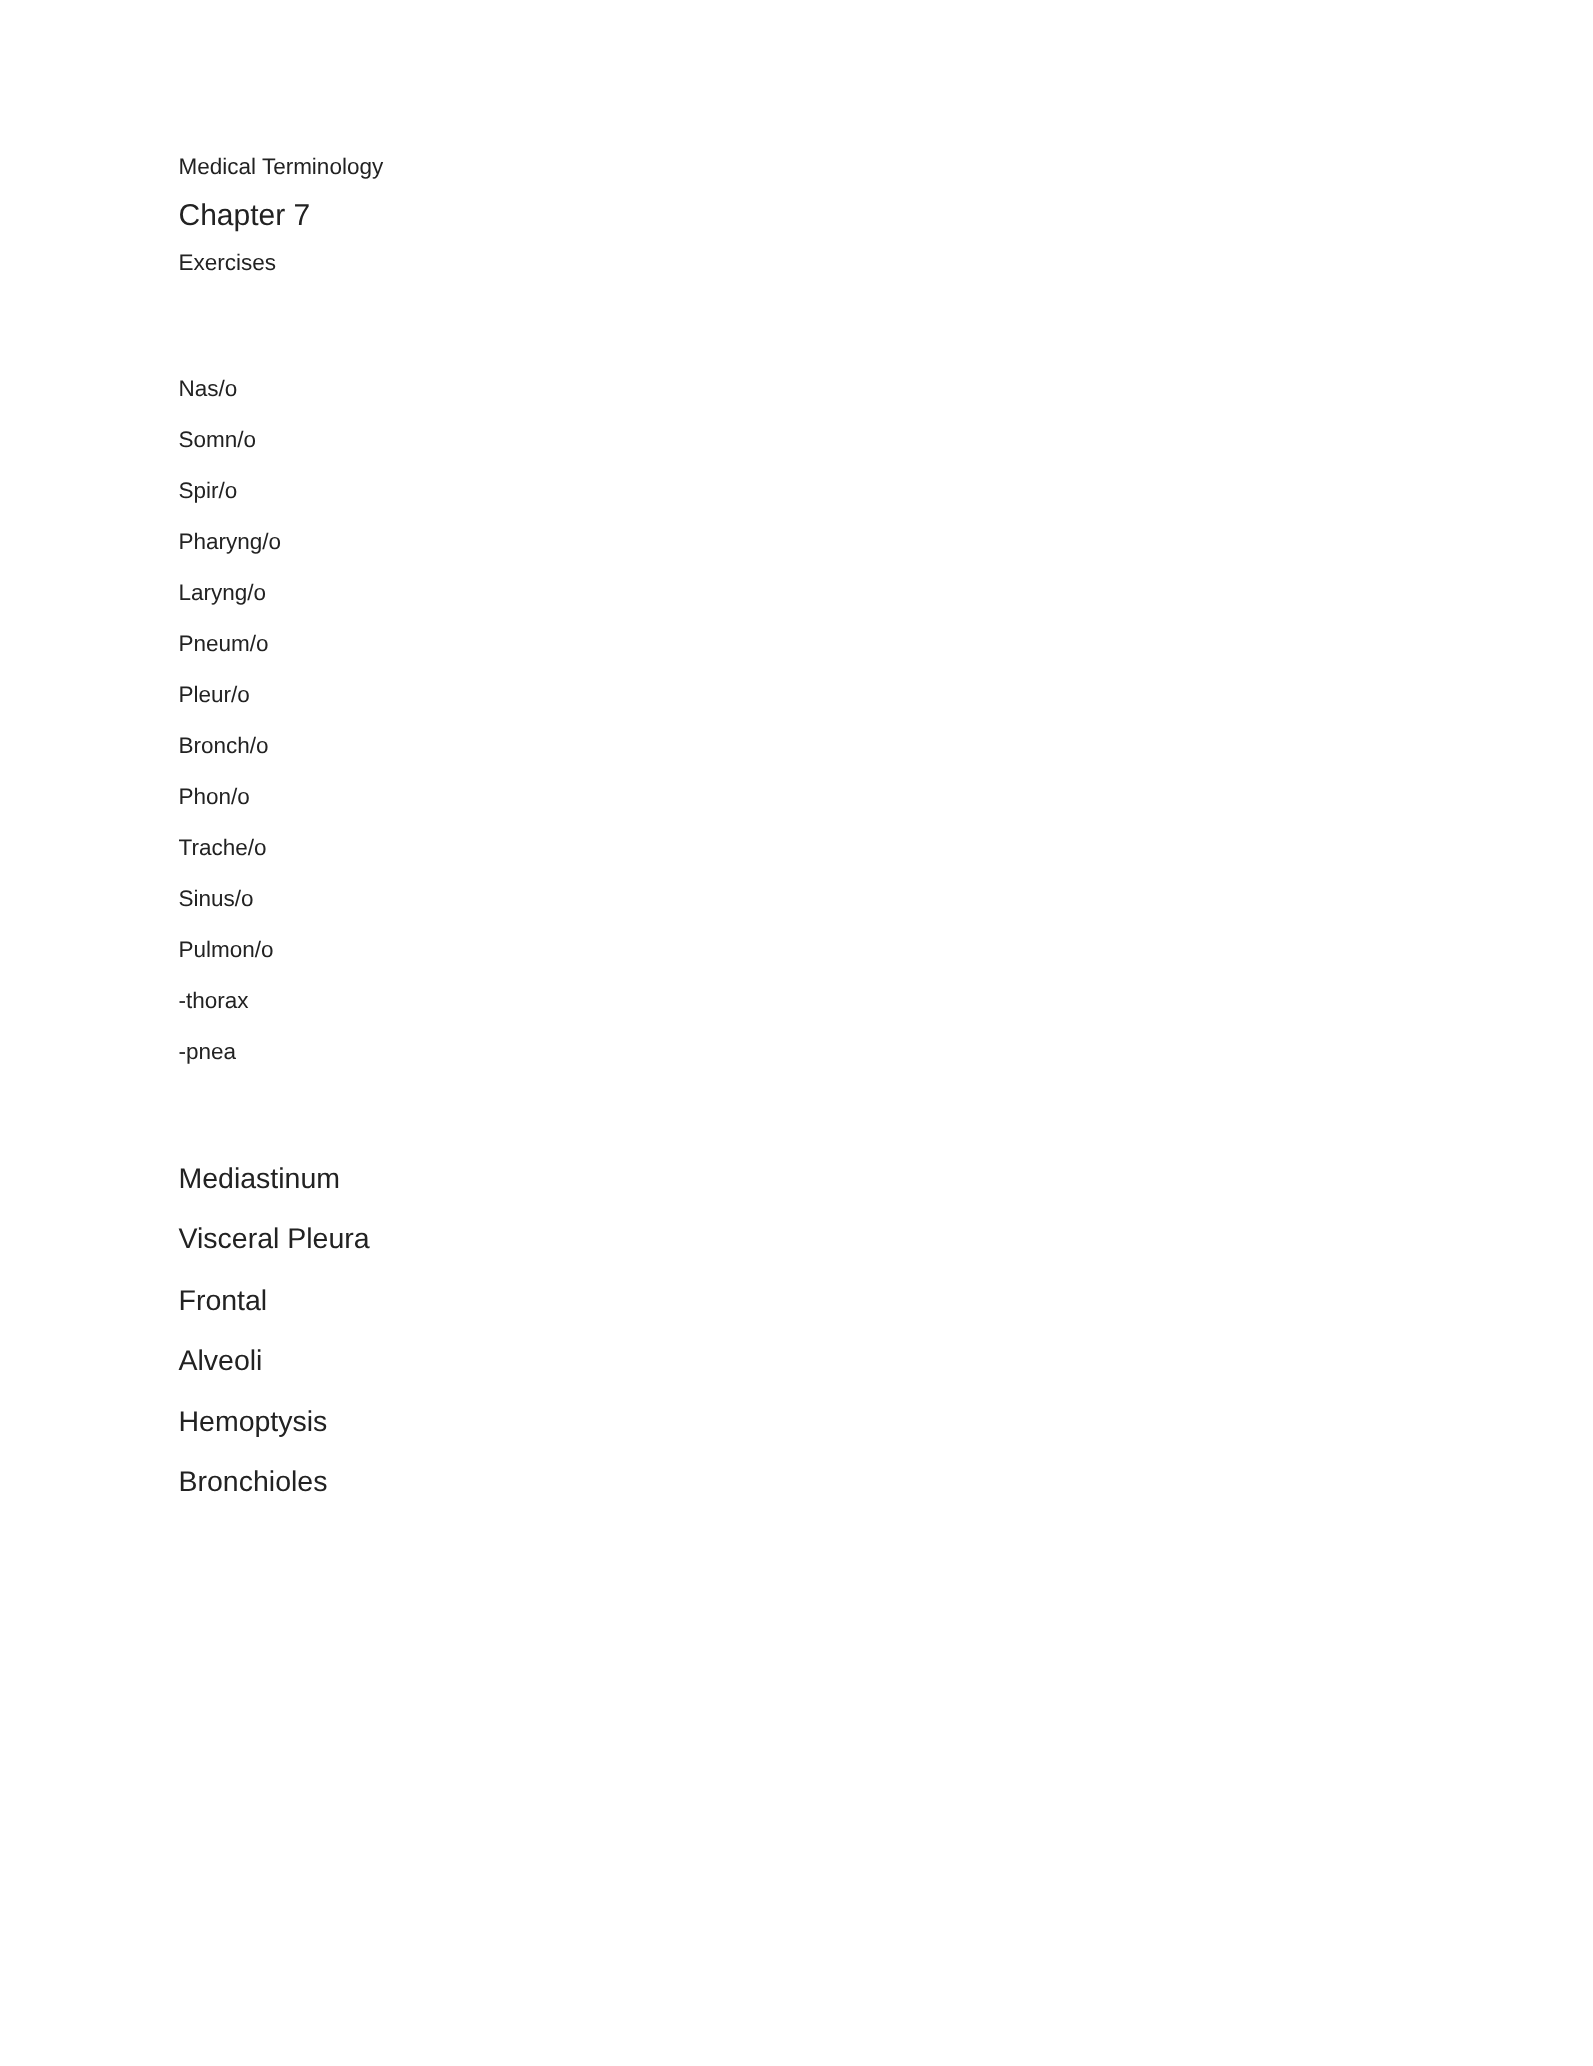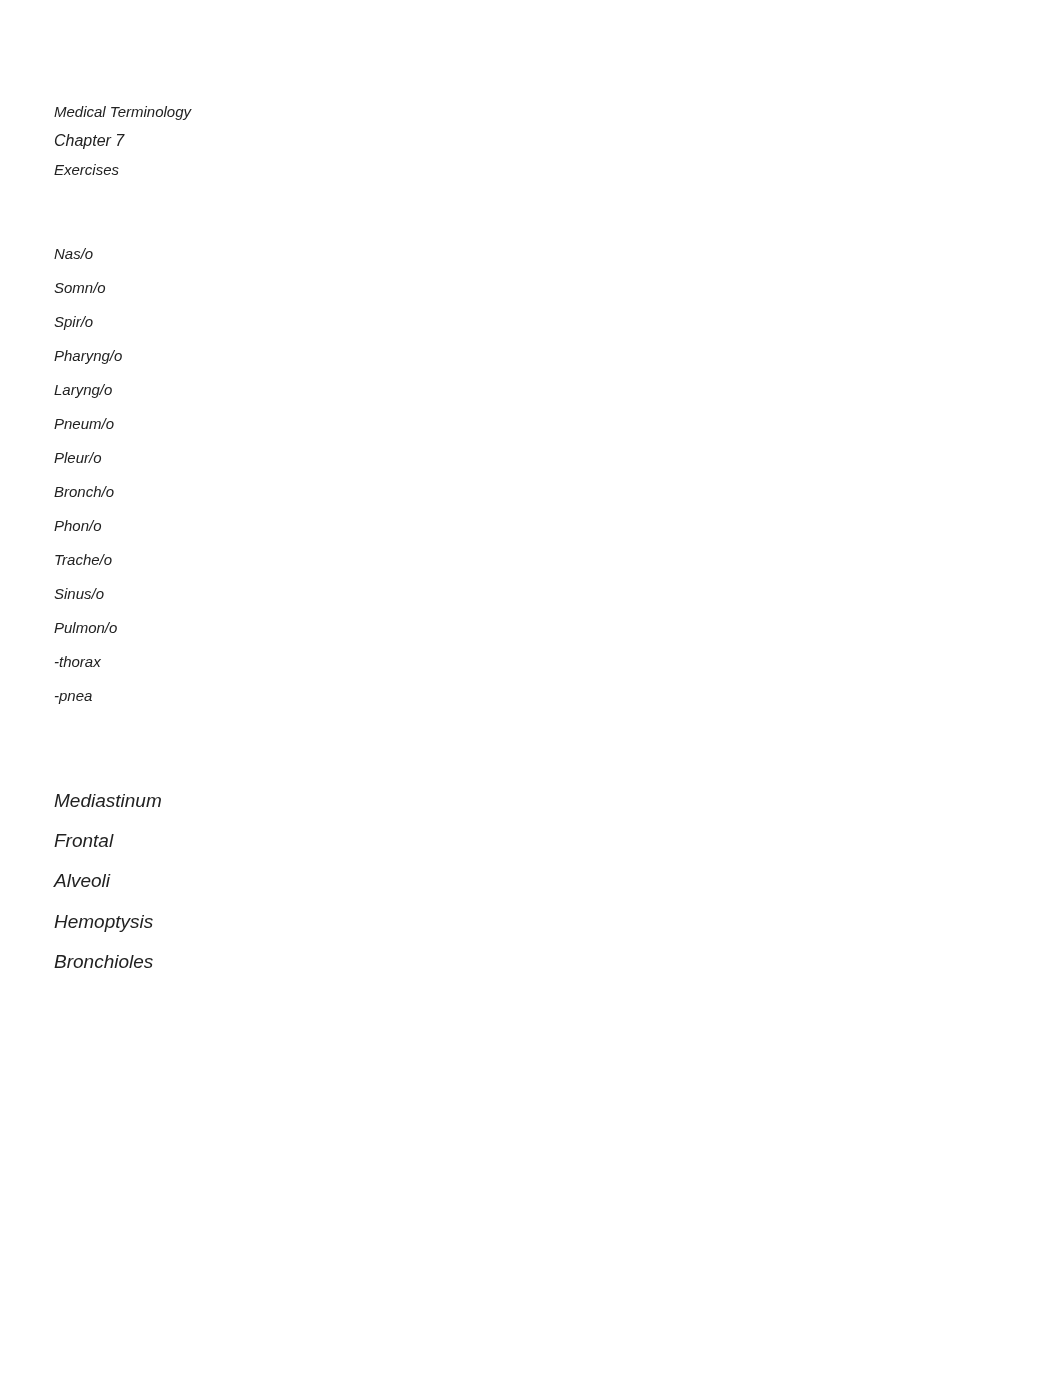--- a/index.html
+++ b/index.html
@@ -11,48 +11,47 @@
     body {
       background-color: #ffffff;
       font-family: Arial, Helvetica, sans-serif;
       font-size: 15px;
       color: #222222;
       width: 1062px;
       min-height: 1377px;
     }
 
     .page-container {
-      padding: 100px 0 80px 54px;
+      padding: 100px 0 80px 119px;
       max-width: 700px;
-      font-style: italic;
     }
 
     .header-section {
       margin-bottom: 60px;
     }
 
     .header-title {
       font-size: 15px;
       line-height: 1.6;
       margin-bottom: 4px;
     }
 
     .header-chapter {
-      font-size: 16px;
+      font-size: 20px;
       line-height: 1.6;
       margin-bottom: 4px;
     }
 
     .header-exercises {
       font-size: 15px;
       line-height: 1.6;
     }
 
     .terms-section {
-      margin-bottom: 78px;
+      margin-bottom: 58px;
     }
 
     .term-item {
       font-size: 15px;
       line-height: 1.6;
       margin-bottom: 10px;
     }
 
     .anatomy-section {
       margin-top: 10px;
@@ -87,19 +86,20 @@
       <div class="term-item">Phon/o</div>
       <div class="term-item">Trache/o</div>
       <div class="term-item">Sinus/o</div>
       <div class="term-item">Pulmon/o</div>
       <div class="term-item">-thorax</div>
       <div class="term-item">-pnea</div>
     </div>
 
   <div class="anatomy-section" id="anatomy-list">
   <div class="anatomy-item">Mediastinum</div>
+      <div class="anatomy-item">Visceral Pleura</div>
       <div class="anatomy-item">Frontal</div>
       <div class="anatomy-item">Alveoli</div>
       <div class="anatomy-item">Hemoptysis</div>
       <div class="anatomy-item">Bronchioles</div>
     </div>
 
 </div>
 
 </body></html>

